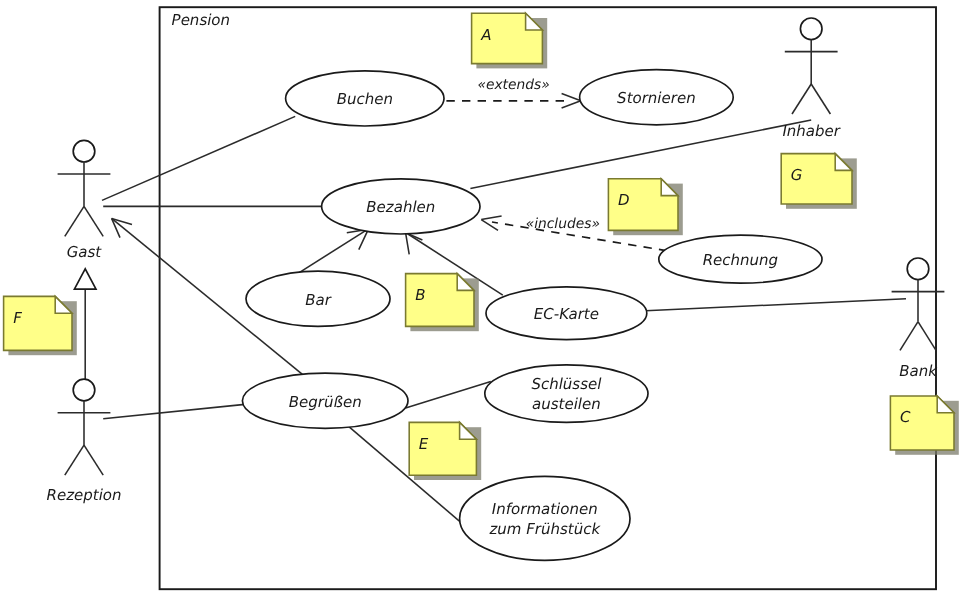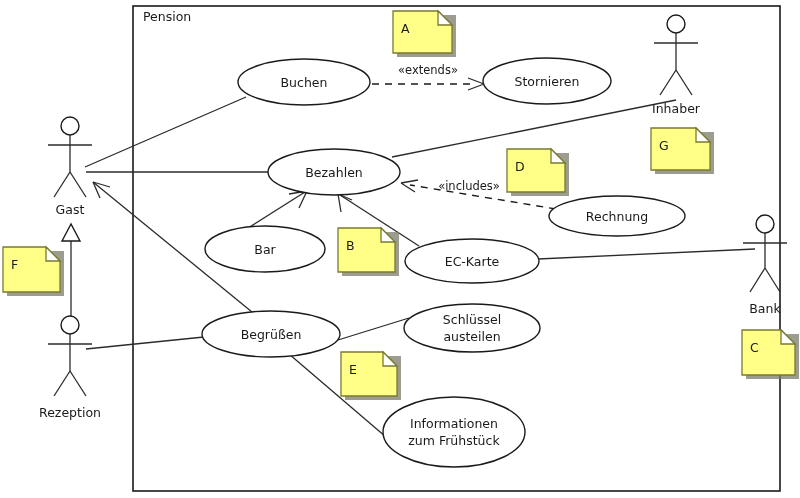--- a/index.html
+++ b/index.html
@@ -10,20 +10,21 @@
   body {
     width: 800px;
     height: 498px;
     font-family: "DejaVu Sans", sans-serif;
     overflow: hidden;
   }
   #diagram-root {
     position: relative;
     width: 800px;
     height: 498px;
+    font-style: italic;
   }
   svg#uml {
     display: block;
     width: 800px;
     height: 498px;
   }
   .stroke-thin {
     fill: none;
     stroke: #2b2b2b;
     stroke-width: 1.3;

